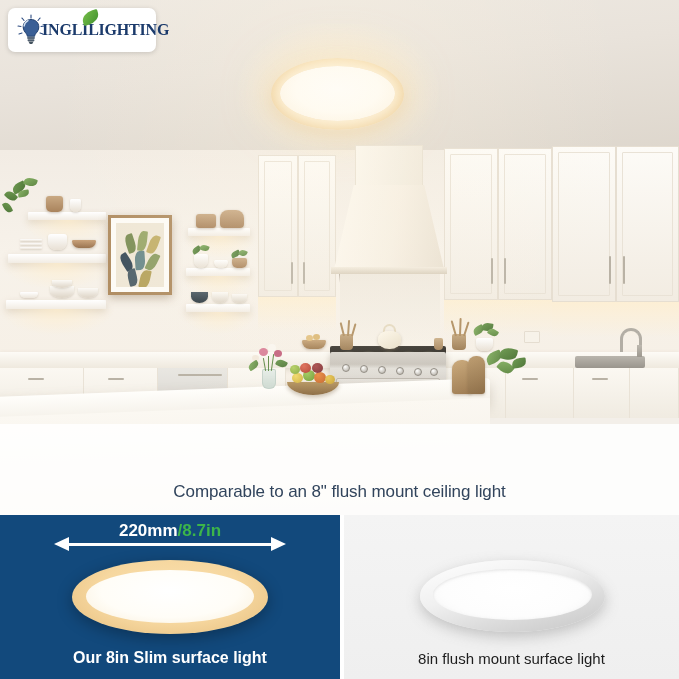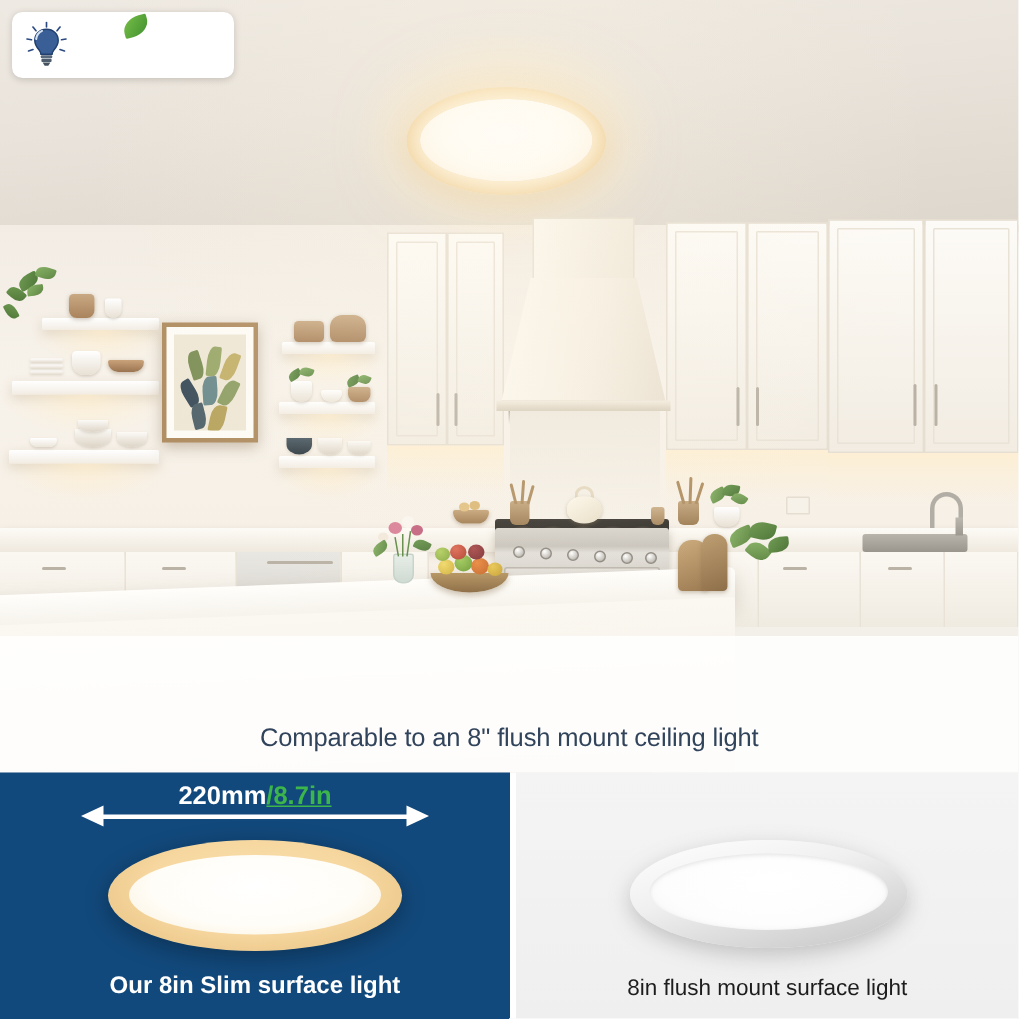--- a/index.html
+++ b/index.html
@@ -169,21 +169,21 @@
   
   .cmp { position:absolute; left:0; top:515px; width:679px; height:164px; }
   .cmp-left { position:absolute; left:0; top:0; width:340px; height:164px;
     background:#12497c; }
   .cmp-right { position:absolute; left:344px; top:0; width:335px; height:164px;
     background:linear-gradient(180deg,#f4f4f4,#efefef); }
 
   
   .dim-label { position:absolute; left:0; top:521px; width:340px; text-align:center;
     font-size:17px; font-weight:bold; color:#ffffff; }
-  .dim-label .in { color:#3cb54a;text-decoration:underline; }
+  .dim-label .in { color:#3cb54a; }
   .dim-bar { position:absolute; left:68px; top:543px; width:204px; height:3px;
     background:#ffffff; }
   .arrow-l, .arrow-r { position:absolute; top:537px; width:0; height:0;
     border-top:7px solid transparent; border-bottom:7px solid transparent; }
   .arrow-l { left:54px; border-right:15px solid #ffffff; }
   .arrow-r { left:271px; border-left:15px solid #ffffff; }
 
   
   .prod-left { position:absolute; left:72px; top:560px; width:196px; height:74px; }
   .prod-left .rim { position:absolute; inset:0; border-radius:50%;
@@ -476,15 +476,16 @@
           <line x1="29" y1="21" x2="26" y2="20"></line>
         </g>
         <path d="M17 6.5c-4.6 0-7.8 3.3-7.8 7.5 0 3 1.7 5 2.9 6.4.9 1.1 1.2 1.9 1.2 2.8h7.4c0-.9.3-1.7 1.2-2.8 1.2-1.4 2.9-3.4 2.9-6.4 0-4.2-3.2-7.5-7.8-7.5z" fill="#3a5f96" stroke="#21406f" stroke-width="1"></path>
         <path d="M14 7.6c-2.3 1.1-3.6 3-3.9 5.4" fill="none" stroke="#d6e3f3" stroke-width="1.4" stroke-linecap="round"></path>
         <rect x="13.2" y="23.8" width="7.6" height="2.1" rx="0.7" fill="#5a6a7d"></rect>
         <rect x="13.6" y="26.2" width="6.8" height="2.1" rx="0.7" fill="#4e5d6e"></rect>
         <path d="M14.4 28.6h5.2l-1.4 2.3h-2.4z" fill="#44525f"></path>
       </svg>
     </div>
     <div class="logo-leaf"></div>
+    <div class="logo-text">INGLILIGHTING</div>
   </div>
 
 </div>
 
 </body></html>

